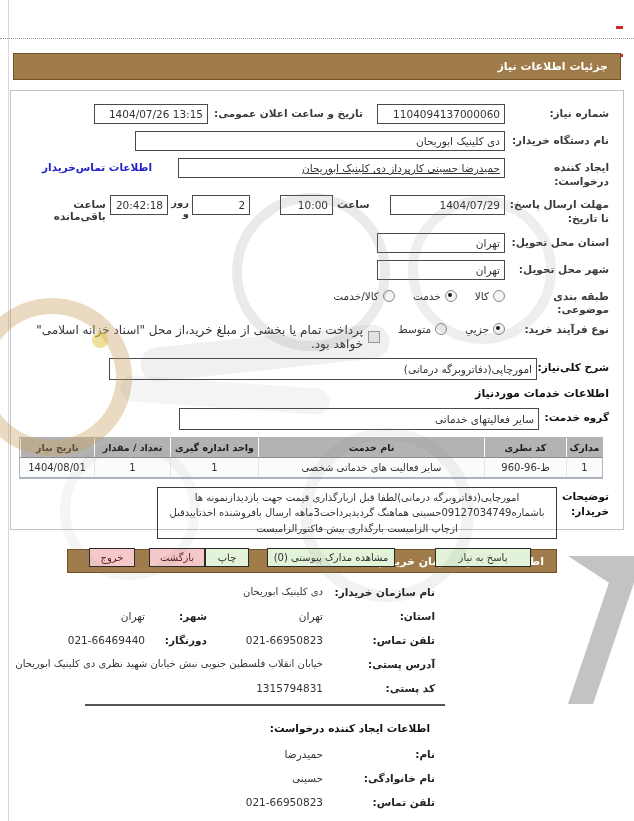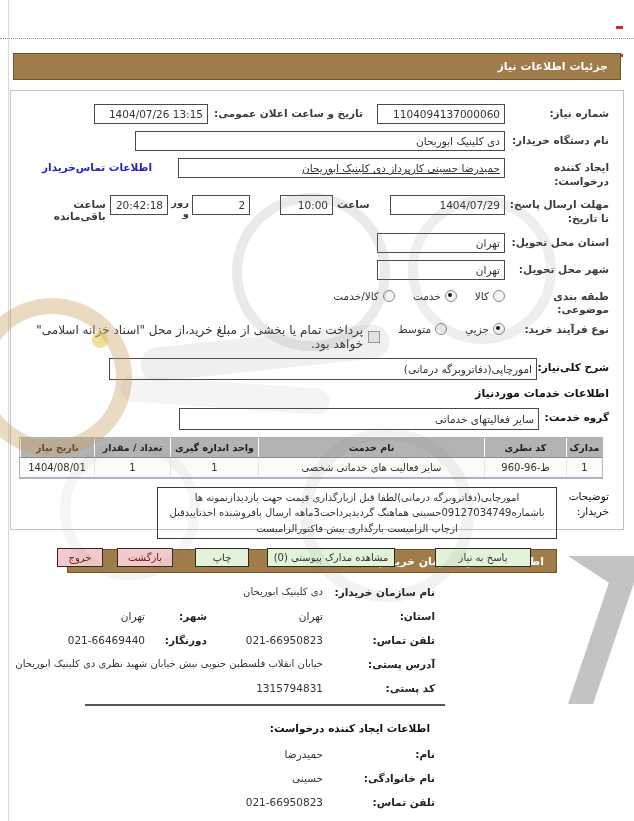--- a/index.html
+++ b/index.html
@@ -53,33 +53,33 @@
   .t-head{display:flex;background:#b3b3b3;border-bottom:1px solid #8d8d8d;}
   .t-head .cell{font-weight:bold;color:#1c1c1c;font-size:9.5px;}
   .t-row{display:flex;background:#fbfbfb;border-bottom:1px solid #9fb4cc;}
   .cell{box-sizing:border-box;padding:4px 2px;text-align:center;border-left:1px solid #e6e6e6;
         overflow:hidden;white-space:nowrap;}
   .t-head .cell{border-left:1px solid #fff;}
   .c0{width:36px;} .c1{width:82px;} .c2{width:226px;} .c3{width:88px;} .c4{width:76px;} .c5{width:74px;border-left:none;}
 
   
   .notes-row{display:flex;align-items:flex-start;margin-bottom:8px;}
-  .notes-lbl{width:52px;flex:none;font-weight:normal;color:#111;font-size:10.5px;line-height:1.4;padding-top:2px;}
+  .notes-lbl{width:52px;flex:none;font-weight:bold;color:#111;font-size:10.5px;line-height:1.4;padding-top:2px;}
   .notes-box{box-sizing:border-box;width:400px;min-height:36px;border:1px solid #3a3a3a;
              font-size:10px;line-height:1.55;text-align:center;padding:2px 6px;}
 
   
   .btn-row{display:flex;align-items:center;margin-top:9px;padding-right:78px;}
   .btn{box-sizing:border-box;height:19px;border:1px solid #2a2a2a;display:flex;align-items:center;
        justify-content:center;font-size:10px;color:#333;cursor:pointer;padding:0 8px;white-space:nowrap;}
   .btn.green{background:#e2f3d9;}
   .btn.pink{background:#f5c9c9;color:#5a2020;}
   .b-respond{width:96px;margin-left:40px;}
   .b-attach{width:128px;margin-left:18px;}
-  .b-print{width:54px;margin-left:22px;font-family:Liberation Serif, serif;}
+  .b-print{width:44px;font-family:Liberation Serif, serif;}
   .b-back{width:56px;margin-left:14px;}
   .b-exit{width:46px;}
 
   
   .contact{position:absolute;top:586px;left:67px;width:368px;font-size:10.5px;z-index:2;}
   .crow{display:flex;margin-bottom:12px;align-items:flex-start;}
   .clbl{width:112px;flex:none;font-weight:bold;color:#222;}
   .cval{width:116px;flex:none;text-align:right;}
   .clbl2{width:62px;flex:none;font-weight:bold;color:#222;}
   .cval2{width:78px;flex:none;text-align:right;}

